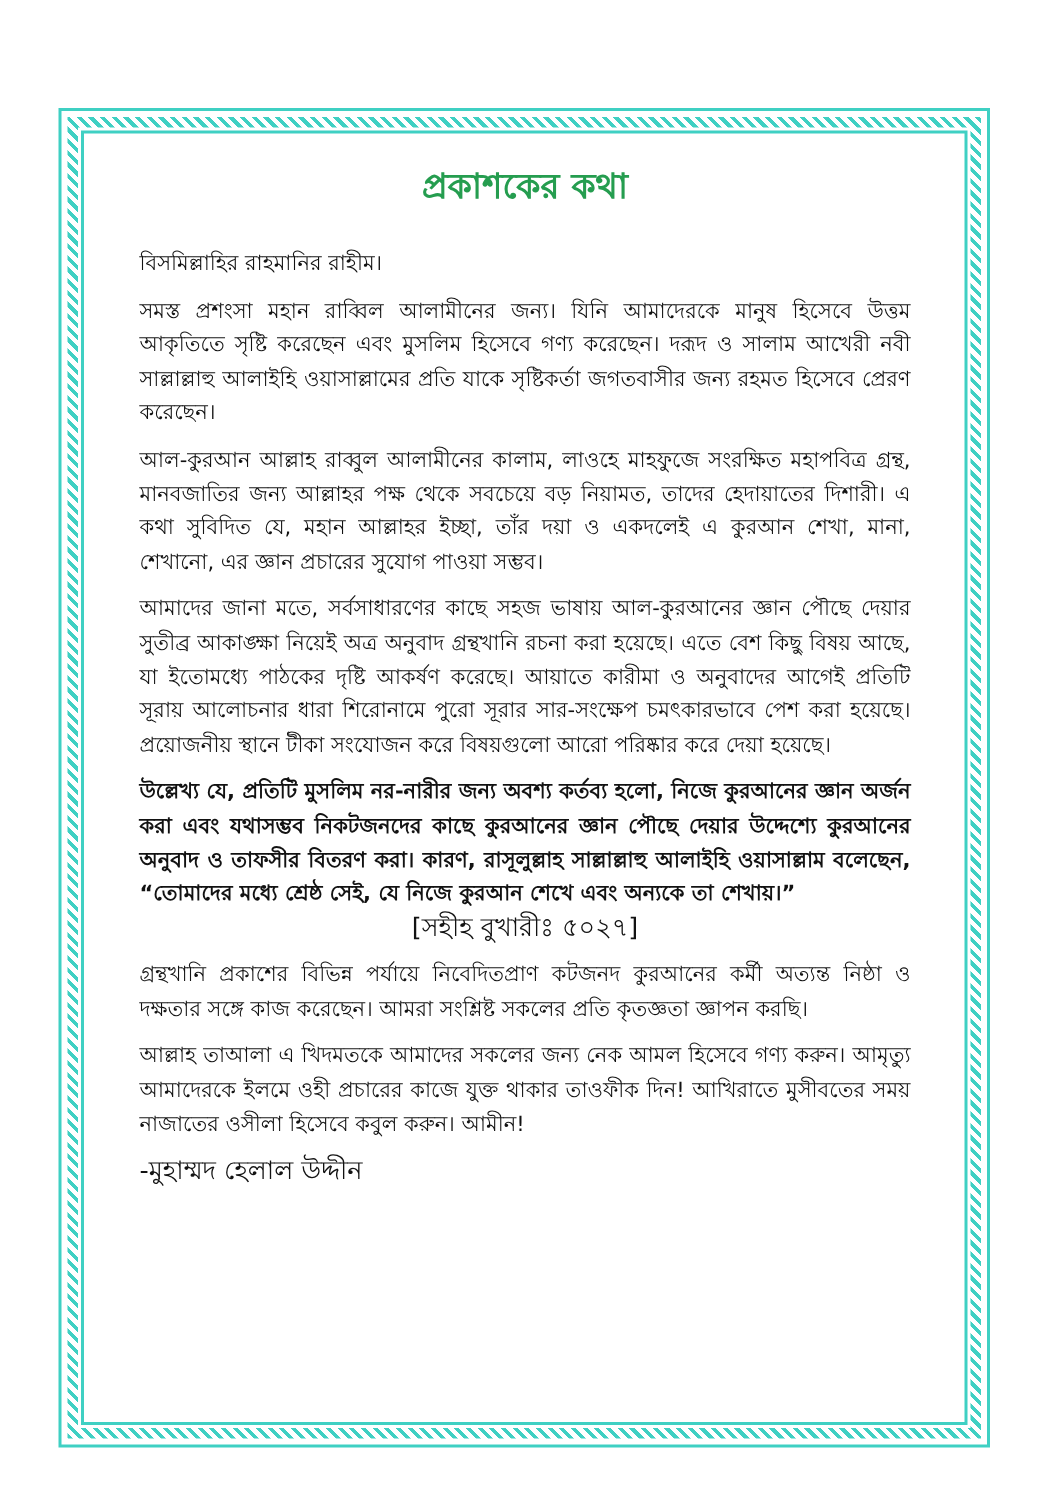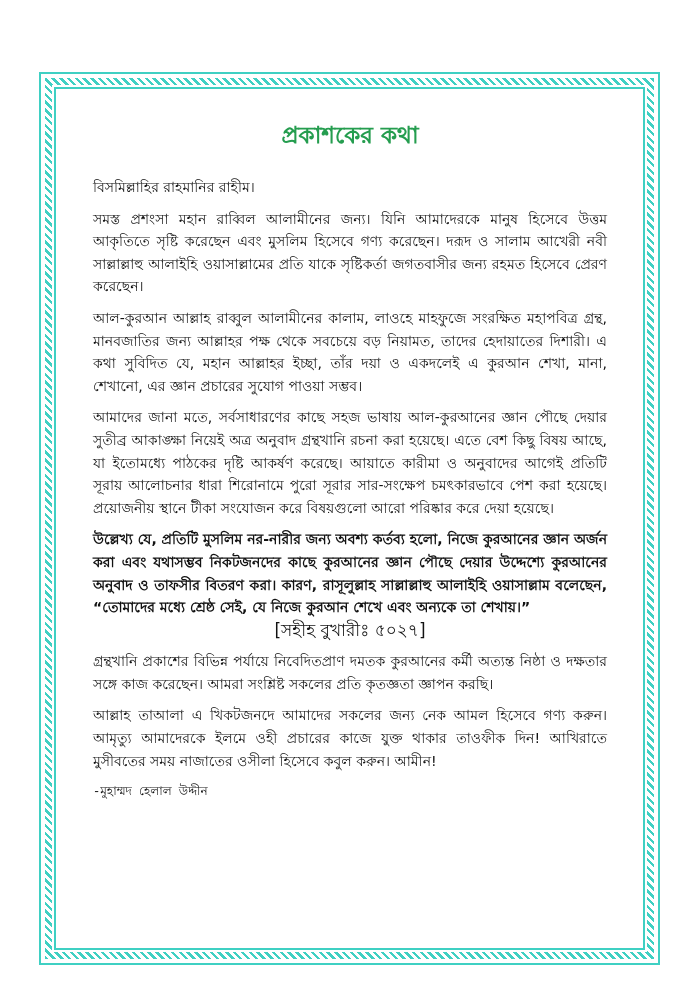--- a/index.html
+++ b/index.html
@@ -25,38 +25,38 @@
     background:repeating-linear-gradient(45deg,var(--teal) 0 2.5px,#ffffff 2.5px 5.5px);
   }
   .frame-inner{
     position:absolute;inset:13px;
     background:#ffffff;border:2px solid var(--teal);
     box-shadow:0 0 0 2px #ffffff;
   }
 
   
   .content{
-    position:absolute;left:93px;top:91px;width:514px;
+    position:absolute;left:93px;top:80px;width:514px;
   }
   .title{
     margin:26px 0 20px 0;
     text-align:center;
     font-size:23px;font-weight:bold;
     color:var(--title-green);
   }
   .para{
     margin:0 0 9px 0;
     font-size:14px;line-height:22.6px;
     text-align:justify;
     color:var(--body-text);
   }
   .bismillah{text-align:left;}
   .quote-para{margin-bottom:0;font-weight:bold;}
   .hadith-ref{margin:0 0 9px 0;font-size:17px;line-height:22.6px;text-align:center;}
-  .signature{margin-top:8px;text-align:left;font-size:12px;line-height:22.6px;font-family:Liberation Mono, monospace;}
+  .signature{margin-top:8px;text-align:left;font-size:17px;line-height:22.6px;}
 </style>
 </head>
 <body>
 
 <div class="page">
 
   <div class="frame">
     <div class="frame-band"></div>
     <div class="frame-inner"></div>
   </div>
@@ -69,20 +69,20 @@
     <p class="para">সমস্ত প্রশংসা মহান রাব্বিল আলামীনের জন্য। যিনি আমাদেরকে মানুষ হিসেবে উত্তম আকৃতিতে সৃষ্টি করেছেন এবং মুসলিম হিসেবে গণ্য করেছেন। দরূদ ও সালাম আখেরী নবী সাল্লাল্লাহু আলাইহি ওয়াসাল্লামের প্রতি যাকে সৃষ্টিকর্তা জগতবাসীর জন্য রহমত হিসেবে প্রেরণ করেছেন।</p>
 
     <p class="para">আল-কুরআন আল্লাহ রাব্বুল আলামীনের কালাম, লাওহে মাহফুজে সংরক্ষিত মহাপবিত্র গ্রন্থ, মানবজাতির জন্য আল্লাহর পক্ষ থেকে সবচেয়ে বড় নিয়ামত, তাদের হেদায়াতের দিশারী। এ কথা সুবিদিত যে, মহান আল্লাহর ইচ্ছা, তাঁর দয়া ও একদলেই এ কুরআন শেখা, মানা, শেখানো, এর জ্ঞান প্রচারের সুযোগ পাওয়া সম্ভব।</p>
 
     <p class="para">আমাদের জানা মতে, সর্বসাধারণের কাছে সহজ ভাষায় আল-কুরআনের জ্ঞান পৌছে দেয়ার সুতীব্র আকাঙ্ক্ষা নিয়েই অত্র অনুবাদ গ্রন্থখানি রচনা করা হয়েছে। এতে বেশ কিছু বিষয় আছে, যা ইতোমধ্যে পাঠকের দৃষ্টি আকর্ষণ করেছে। আয়াতে কারীমা ও অনুবাদের আগেই প্রতিটি সূরায় আলোচনার ধারা শিরোনামে পুরো সূরার সার-সংক্ষেপ চমৎকারভাবে পেশ করা হয়েছে। প্রয়োজনীয় স্থানে টীকা সংযোজন করে বিষয়গুলো আরো পরিষ্কার করে দেয়া হয়েছে।</p>
 
     <p class="para quote-para">উল্লেখ্য যে, প্রতিটি মুসলিম নর-নারীর জন্য অবশ্য কর্তব্য হলো, নিজে কুরআনের জ্ঞান অর্জন করা এবং যথাসম্ভব নিকটজনদের কাছে কুরআনের জ্ঞান পৌছে দেয়ার উদ্দেশ্যে কুরআনের অনুবাদ ও তাফসীর বিতরণ করা। কারণ, রাসূলুল্লাহ সাল্লাল্লাহু আলাইহি ওয়াসাল্লাম বলেছেন, “তোমাদের মধ্যে শ্রেষ্ঠ সেই, যে নিজে কুরআন শেখে এবং অন্যকে তা শেখায়।”</p>
 
     <p class="hadith-ref">[সহীহ বুখারীঃ ৫০২৭]</p>
 
-    <p class="para">গ্রন্থখানি প্রকাশের বিভিন্ন পর্যায়ে নিবেদিতপ্রাণ দমতক কুরআনের কর্মী অত্যন্ত নিষ্ঠা ও দক্ষতার সঙ্গে কাজ করেছেন। আমরা সংশ্লিষ্ট সকলের প্রতি কৃতজ্ঞতা জ্ঞাপন করছি।</p>
+    <p class="para">গ্রন্থখানি প্রকাশের বিভিন্ন পর্যায়ে নিবেদিতপ্রাণ কটজনদ কুরআনের কর্মী অত্যন্ত নিষ্ঠা ও দক্ষতার সঙ্গে কাজ করেছেন। আমরা সংশ্লিষ্ট সকলের প্রতি কৃতজ্ঞতা জ্ঞাপন করছি।</p>
 
-    <p class="para">আল্লাহ তাআলা এ খিকটজনদে আমাদের সকলের জন্য নেক আমল হিসেবে গণ্য করুন। আমৃত্যু আমাদেরকে ইলমে ওহী প্রচারের কাজে যুক্ত থাকার তাওফীক দিন! আখিরাতে মুসীবতের সময় নাজাতের ওসীলা হিসেবে কবুল করুন। আমীন!</p>
+    <p class="para">আল্লাহ তাআলা এ খিদমতকে আমাদের সকলের জন্য নেক আমল হিসেবে গণ্য করুন। আমৃত্যু আমাদেরকে ইলমে ওহী প্রচারের কাজে যুক্ত থাকার তাওফীক দিন! আখিরাতে মুসীবতের সময় নাজাতের ওসীলা হিসেবে কবুল করুন। আমীন!</p>
 
     <p class="signature">-মুহাম্মদ হেলাল উদ্দীন</p>
   </div>
 
 </div>
 
 </body></html>

